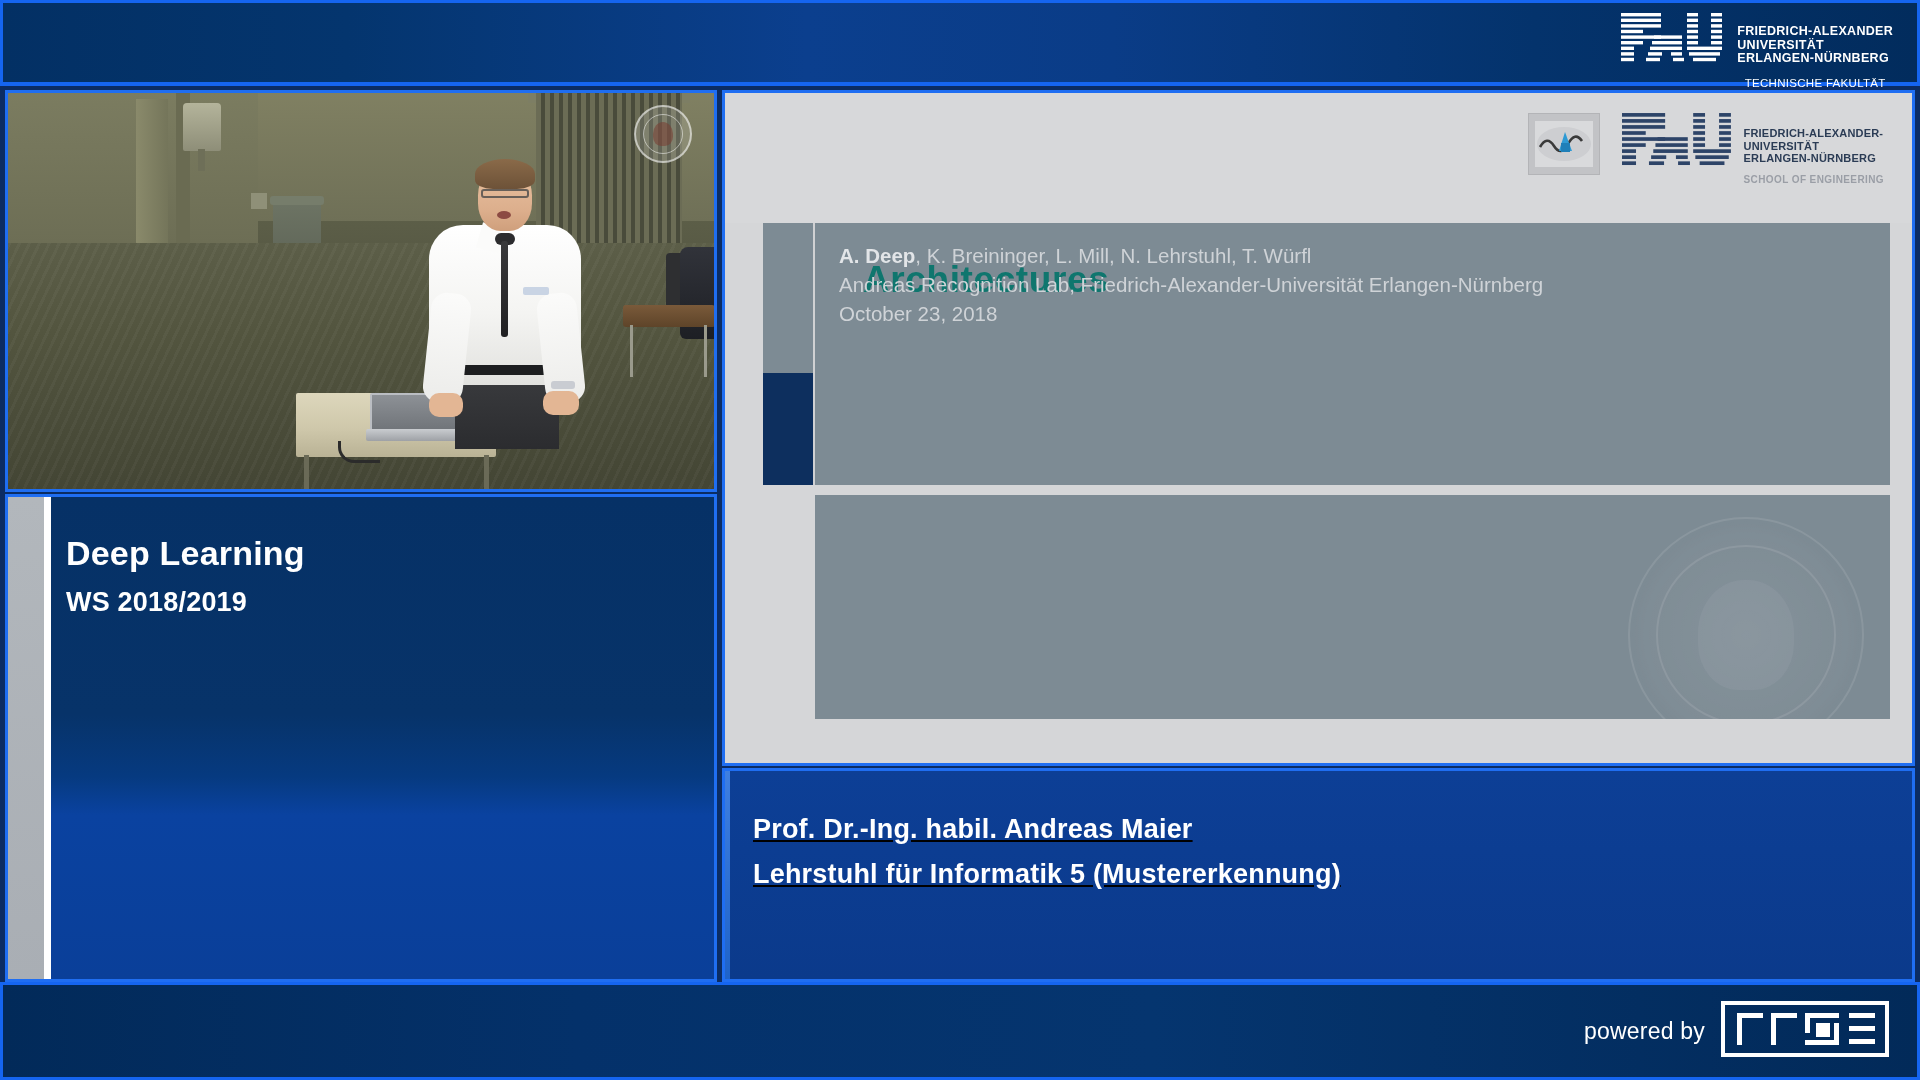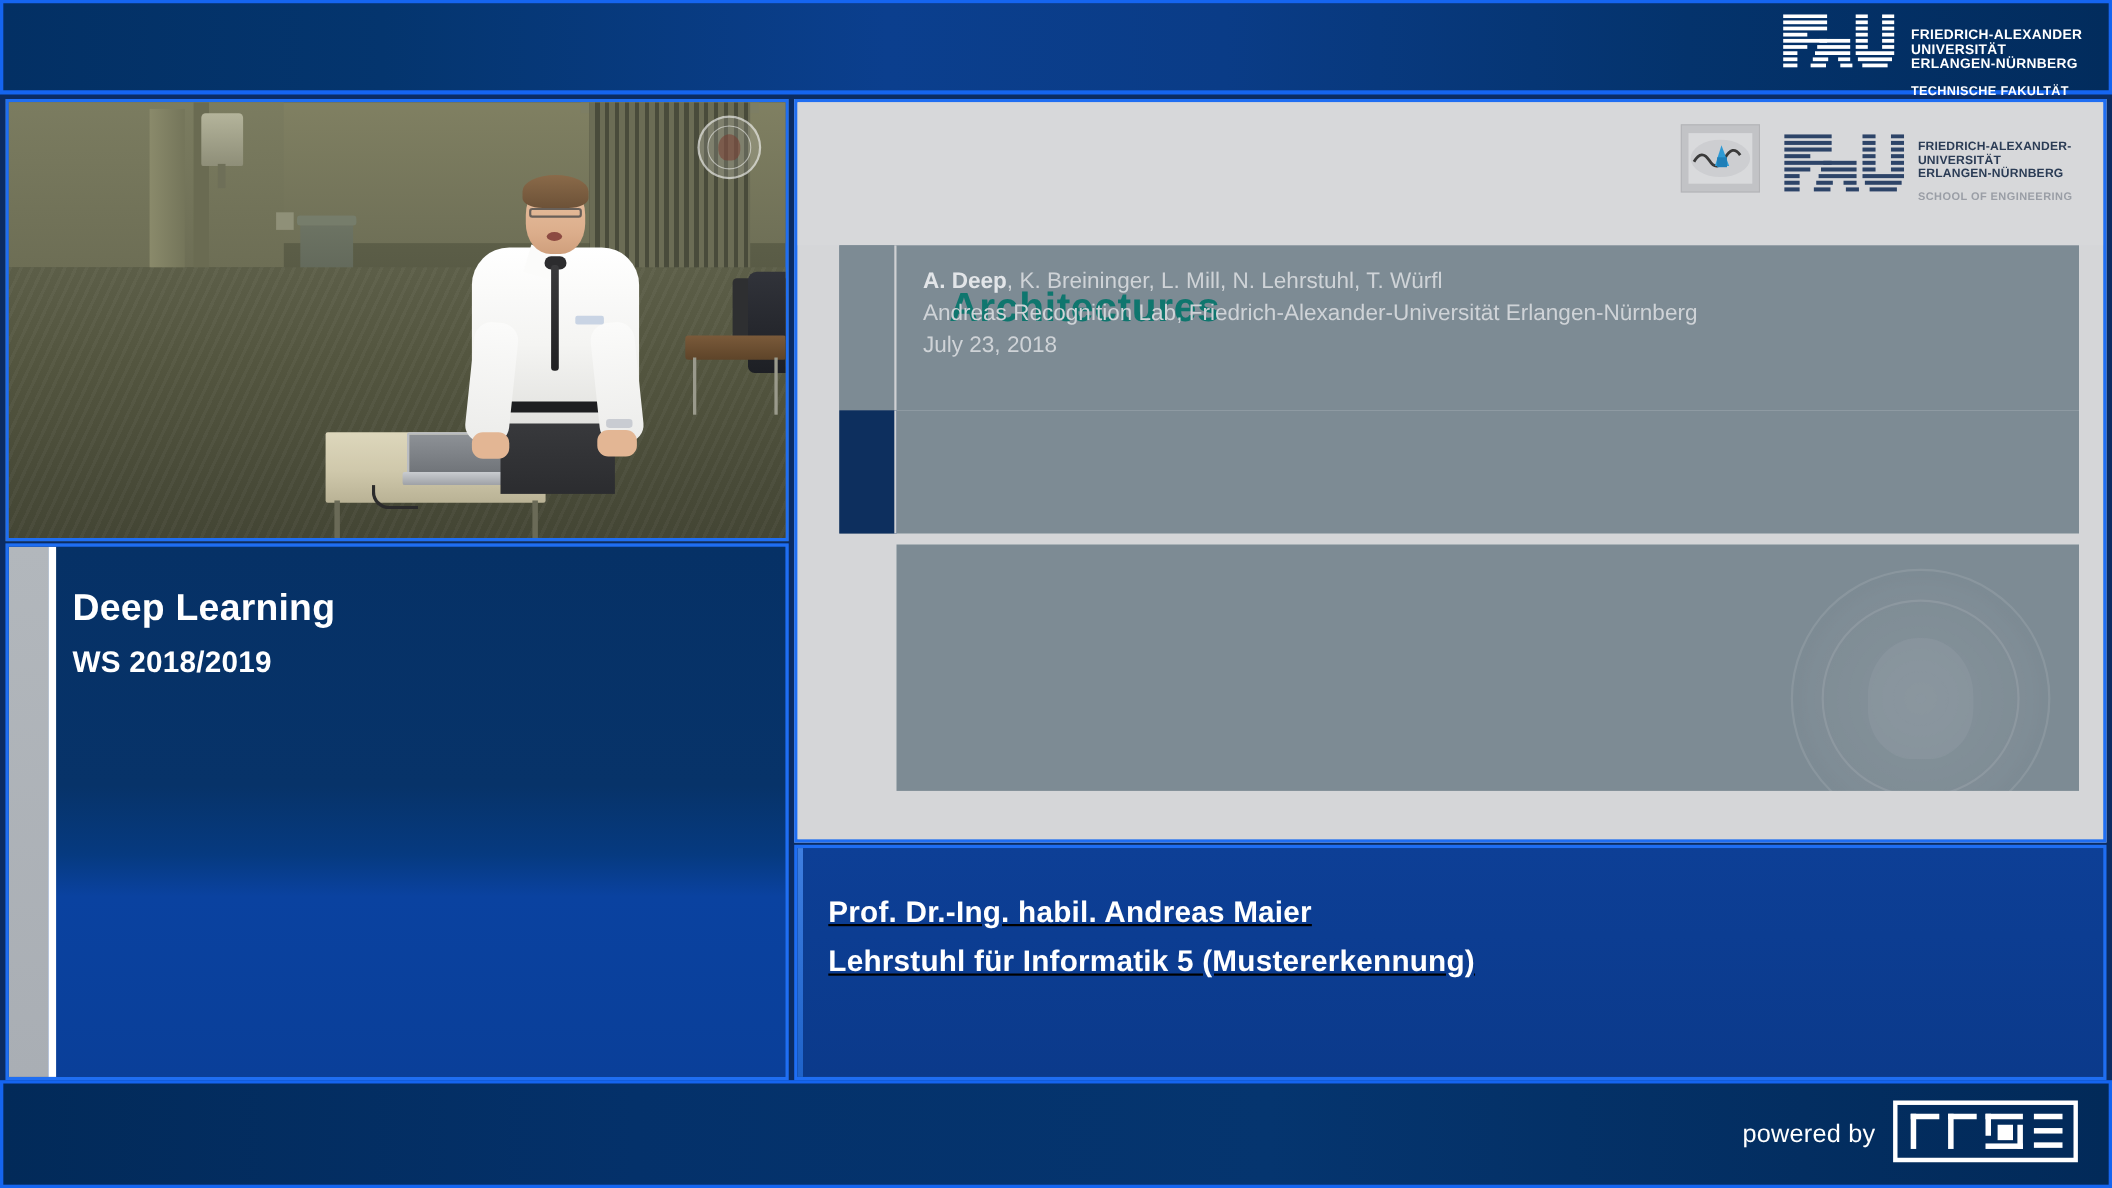--- a/index.html
+++ b/index.html
@@ -20,22 +20,22 @@
     position:absolute; right:24px; top:10px;
     display:flex; align-items:flex-start; gap:14px;
   }
   .fau-mark{ display:block; }
   .fau-words{ padding-top:12px; }
   .fau-words .l{
     color:#ffffff; font-size:12.5px; font-weight:bold; letter-spacing:0.3px;
     line-height:13.5px; white-space:nowrap;
   }
   .fau-fac{
-    color:#ffffff; font-size:11.5px; font-weight:bold; letter-spacing:0.3px;
-    margin-top:11px; white-space:nowrap; text-align:left;
+    color:#ffffff; font-size:11.5px; font-weight:normal; letter-spacing:0.3px;
+    margin-top:11px; white-space:nowrap; text-align:center;
   }
 
   
   .video{
     position:absolute; left:5px; top:90px; width:712px; height:402px;
     border:3px solid #1f6ef2; overflow:hidden;
     background:#5d6049;
   }
   .vid-inner{ position:absolute; inset:0; background:
       linear-gradient(180deg,#6a6c52 0%,#61634b 22%,#585a45 40%,#4f5240 60%,#474a3a 100%);
@@ -258,21 +258,21 @@
   .slide-logos{
     position:absolute; right:28px; top:20px; display:flex; align-items:flex-start; gap:22px;
   }
   .prl-logo{
     width:72px; height:62px; background:#c2c3c6; border:1px solid #b3b4b7;
     display:flex; align-items:center; justify-content:center;
   }
   .prl-inner{
     width:58px; height:46px; background:#d9dadc; position:relative; overflow:hidden;
   }
-  .fau-slide{ display:flex; align-items:center; gap:12px; }
+  .fau-slide{ display:flex; align-items:flex-start; gap:12px; }
   .fau-slide-words{ padding-top:14px; }
   .fau-slide-words .l{
     color:#2b3c55; font-size:11px; font-weight:bold; line-height:12.5px;
     letter-spacing:.2px; white-space:nowrap;
   }
   .fau-slide-sub{
     color:#9a9ea6; font-size:10px; font-weight:bold; letter-spacing:.4px;
     margin-top:9px; white-space:nowrap;
   }
 
@@ -531,21 +531,21 @@
       <div class="slide-body">
         <div class="title-band"></div>
         <div class="title-band-left"></div>
         <div class="slide-title">Architectures</div>
 
         <div class="author-band"></div>
         <div class="author-accent"></div>
         <div class="author-lines">
           <div class="a-line"><b>A. Deep</b><span>, K. Breininger, L. Mill, N. Lehrstuhl, T. Würfl</span></div>
           <div class="a-line">Andreas Recognition Lab, Friedrich-Alexander-Universität Erlangen-Nürnberg</div>
-          <div class="a-line">July 23, 2018</div>
+          <div class="a-line">October 23, 2018</div>
         </div>
 
         <div class="content-panel">
           <div class="seal-slide"></div>
         </div>
       </div>
     </div>
   </div>
 
   <div class="speaker">

